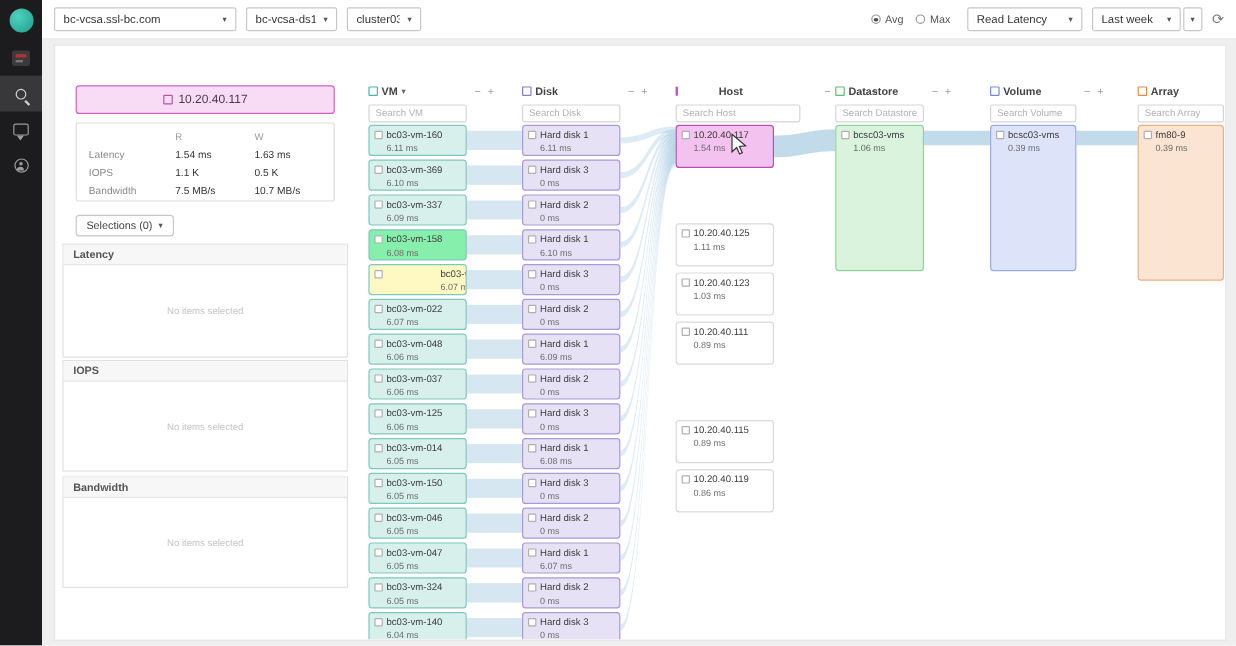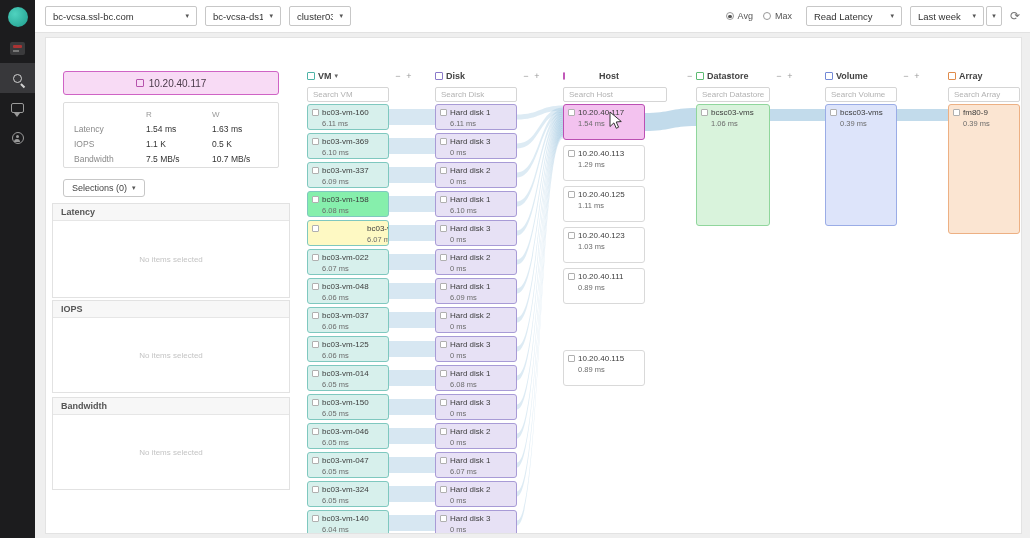--- a/index.html
+++ b/index.html
@@ -378,44 +378,44 @@
         <span class="flex"></span>
         <span class="mini">−</span>
         <span class="mini">+</span>
       </div>
       <input class="col-search" placeholder="Search Host" readonly="" style="left: 264px; width: 104px;">
       <div class="card" style="left: 264px; top: 43px; width: 82px; height: 36px; background: rgb(243, 194, 239); border-color: rgb(187, 79, 179);">
         <span class="cb"></span>
         <span class="nm">10.20.40.117</span>
         <span class="vl">1.54 ms</span>
       </div>
-      <div class="card" style="left: 264px; top: 84px; width: 82px; height: 36px; background: rgb(255, 255, 255); border-color: rgb(217, 217, 217);">
-        <span class="cb"></span>
-        <span class="nm">10.20.40.113</span>
-        <span class="vl">1.29 ms</span>
-      </div>
       <div class="card" style="left: 264px; top: 125px; width: 82px; height: 36px; background: rgb(255, 255, 255); border-color: rgb(217, 217, 217);">
         <span class="cb"></span>
         <span class="nm">10.20.40.125</span>
         <span class="vl">1.11 ms</span>
       </div>
       <div class="card" style="left: 264px; top: 166px; width: 82px; height: 36px; background: rgb(255, 255, 255); border-color: rgb(217, 217, 217);">
         <span class="cb"></span>
         <span class="nm">10.20.40.123</span>
         <span class="vl">1.03 ms</span>
       </div>
       <div class="card" style="left: 264px; top: 207px; width: 82px; height: 36px; background: rgb(255, 255, 255); border-color: rgb(217, 217, 217);">
         <span class="cb"></span>
         <span class="nm">10.20.40.111</span>
         <span class="vl">0.89 ms</span>
       </div>
       <div class="card" style="left: 264px; top: 289px; width: 82px; height: 36px; background: rgb(255, 255, 255); border-color: rgb(217, 217, 217);">
         <span class="cb"></span>
         <span class="nm">10.20.40.115</span>
         <span class="vl">0.89 ms</span>
+      </div>
+      <div class="card" style="left: 264px; top: 330px; width: 82px; height: 36px; background: rgb(255, 255, 255); border-color: rgb(217, 217, 217);">
+        <span class="cb"></span>
+        <span class="nm">10.20.40.119</span>
+        <span class="vl">0.86 ms</span>
       </div>
       <div class="col-head" style="left: 397px; width: 98px;">
         <span class="chip" style="border-color: rgb(93, 187, 114);"></span>
         <span>Datastore</span>
         <span class="flex"></span>
         <span class="mini">−</span>
         <span class="mini">+</span>
       </div>
       <input class="col-search" placeholder="Search Datastore" readonly="" style="left: 397px; width: 74px;">
       <div class="card" style="left: 397px; top: 43px; width: 74px; height: 122px; background: rgb(217, 243, 220); border-color: rgb(144, 214, 156);">

